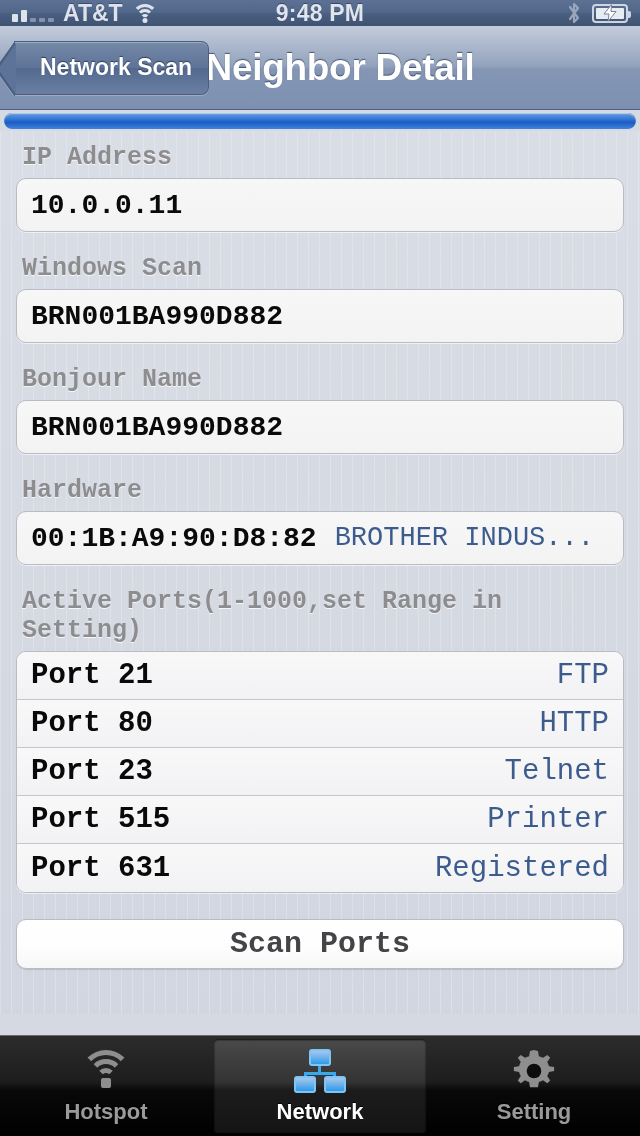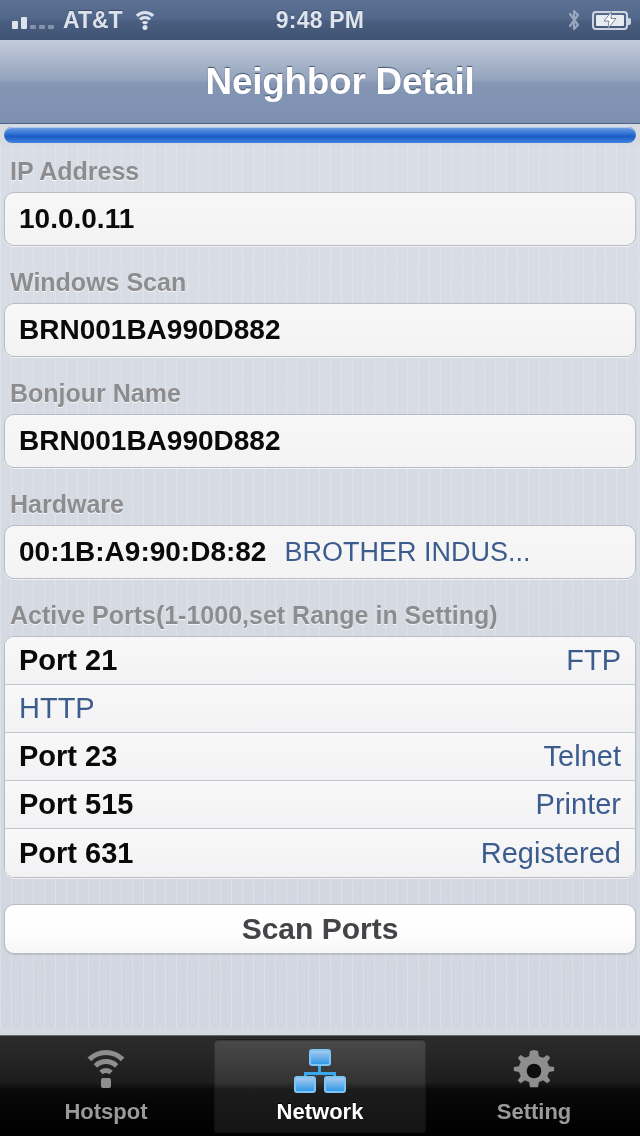--- a/index.html
+++ b/index.html
@@ -6,21 +6,21 @@
   html, body {
     width:640px; height:1136px;
     font-family:"Liberation Sans", sans-serif;
     overflow:hidden;
     background:#d5d9e2;
   }
   #screen { position:relative; width:640px; height:1136px; overflow:hidden; }
 
   
   .statusbar {
-    position:relative; height:40px; width:100%;
+    position:relative; height:26px; width:100%;
     background:linear-gradient(to bottom,#5c7193 0%,#51678a 48%,#4a5f81 52%,#3f5372 100%);
     display:flex; align-items:center; padding:0 12px;
     color:#e9edf3;
   }
   .sb-left { display:flex; align-items:center; gap:9px; }
   .sb-center {
     position:absolute; left:0; right:0; text-align:center;
     font-size:23px; font-weight:bold; color:#dfe5ee;
     text-shadow:0 -1px 0 rgba(0,0,0,.35); letter-spacing:.2px;
     pointer-events:none;
@@ -98,24 +98,25 @@
     display:block; height:100%;
     background:linear-gradient(to bottom,#6d9ee0 0%,#2f72d4 42%,#1a5cc4 58%,#3f83dd 100%);
     border-radius:8px;
     box-shadow:inset 0 1px 1px rgba(255,255,255,.5);
   }
 
   
   .content {
     position:relative;
     height:883px;
-    padding:12px 4px 0;
+    padding:12px 16px 0;
     background:
       repeating-linear-gradient(to right, rgba(255,255,255,.22) 0px, rgba(255,255,255,.22) 1px, rgba(0,0,0,0) 1px, rgba(0,0,0,0) 11px),
       linear-gradient(to bottom,#d9dde5 0%,#d2d6e0 100%);
+    font-family: Liberation Mono, monospace;
   }
   .seclabel {
     font-size:25px; font-weight:bold; color:#8d8d90;
     text-shadow:0 1px 0 rgba(255,255,255,.75);
     margin:0 0 6px 6px;
   }
   .field {
     height:54px; border-radius:10px;
     background:linear-gradient(to bottom,#f7f7f8 0%,#f3f3f4 100%);
     border:1px solid #b9bcc4;
@@ -243,20 +244,23 @@
       <span class="batt">
         <i></i>
         <svg class="bolt" width="16" height="17" viewBox="0 0 16 17">
           <path d="M9.5 0 L2 9.5 L7 9.5 L6 17 L14 7 L9 7 Z" fill="#ffffff" stroke="#7b8296" stroke-width="1"></path>
         </svg>
       </span>
     </div>
   </div>
 
   <div class="navbar">
+    <div class="backbtn">
+      <span class="backlabel">Network Scan</span>
+    </div>
     <div class="navtitle">Neighbor Detail</div>
   </div>
 
   <div class="progress-wrap">
     <div class="progress">
       <i id="progress-fill" style="width: 100%;"></i>
     </div>
   </div>
 
   <div class="content">
@@ -282,20 +286,21 @@
       <span class="vendor">BROTHER INDUS...</span>
     </div>
 
     <div class="seclabel">Active Ports(1-1000,set Range in Setting)</div>
     <div class="portlist" id="port-list">
         <div class="portrow">
           <span class="pname">Port 21</span>
           <span class="psvc">FTP</span>
         </div>
         <div class="portrow">
+          <span class="pname">Port 80</span>
           <span class="psvc">HTTP</span>
         </div>
         <div class="portrow">
           <span class="pname">Port 23</span>
           <span class="psvc">Telnet</span>
         </div>
         <div class="portrow">
           <span class="pname">Port 515</span>
           <span class="psvc">Printer</span>
         </div>

